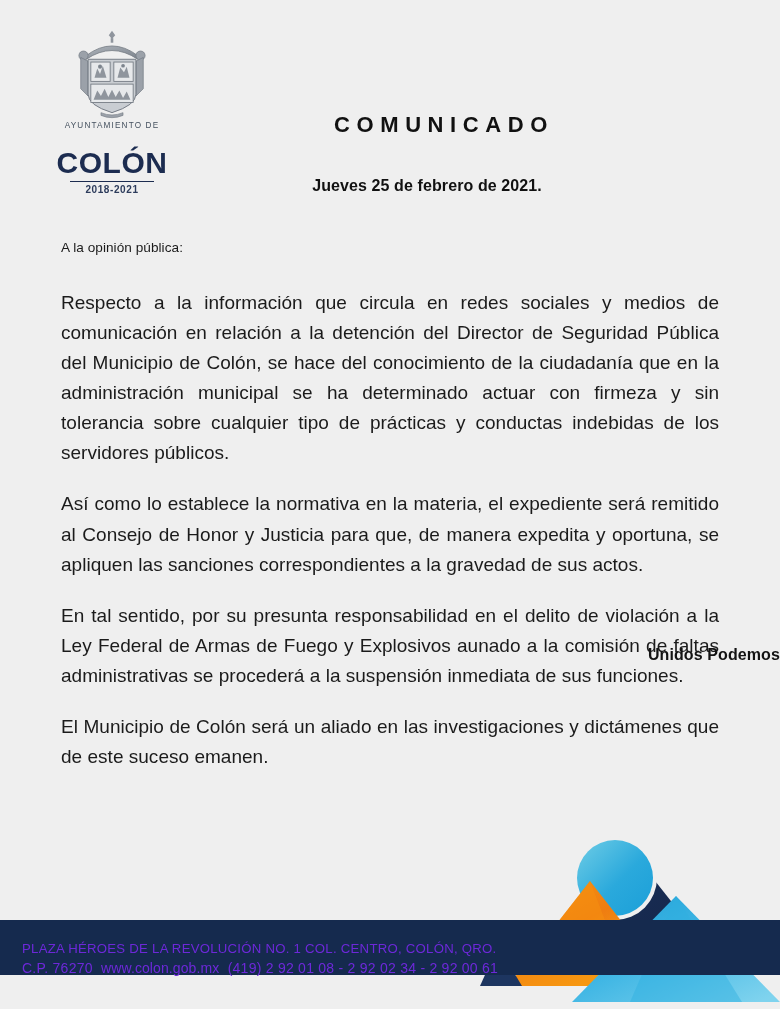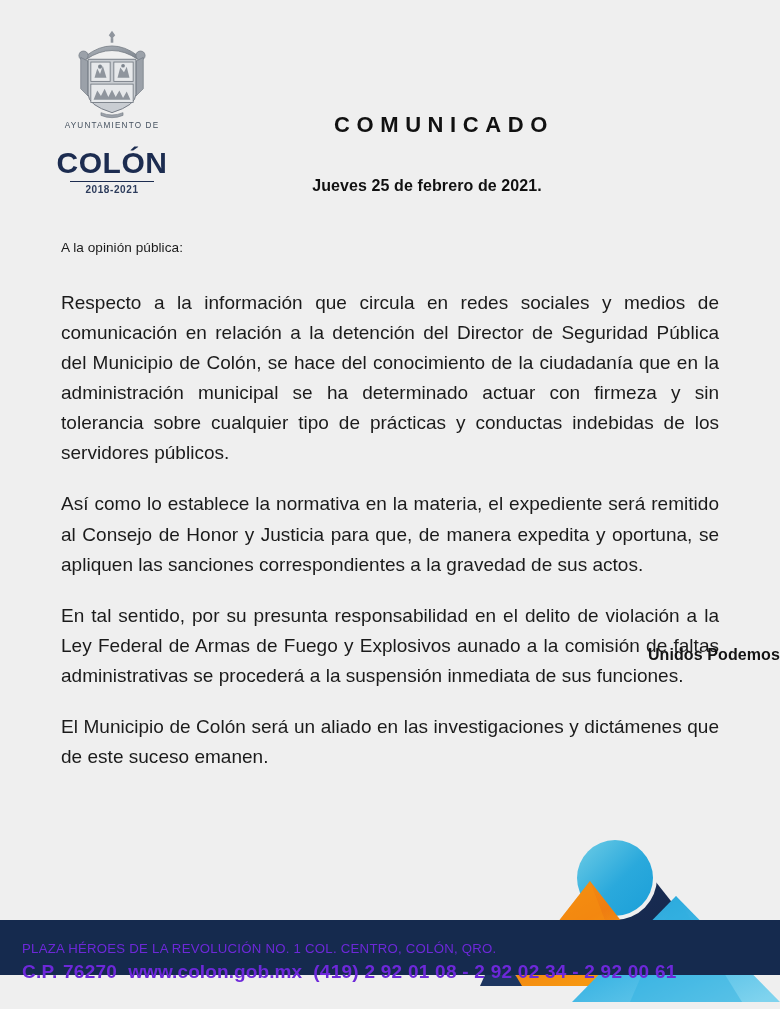--- a/index.html
+++ b/index.html
@@ -154,22 +154,22 @@
     margin-top: 8px;
   }
   .footer-line-1 {
     font-size: 13.2px;
     font-weight: 400;
     letter-spacing: 0.25px;
     line-height: 1.42;
     white-space: nowrap;
   }
   .footer-line-2 {
-    font-size: 19px;
-    font-weight: 700;
+    font-size: 14px;
+    font-weight: 400;
     letter-spacing: 0.25px;
     line-height: 1.42;
     white-space: nowrap;
   }
   .footer-url { letter-spacing: 0.1px; }
 </style>
 </head>
 <body>
 
 <div class="logo-block">

